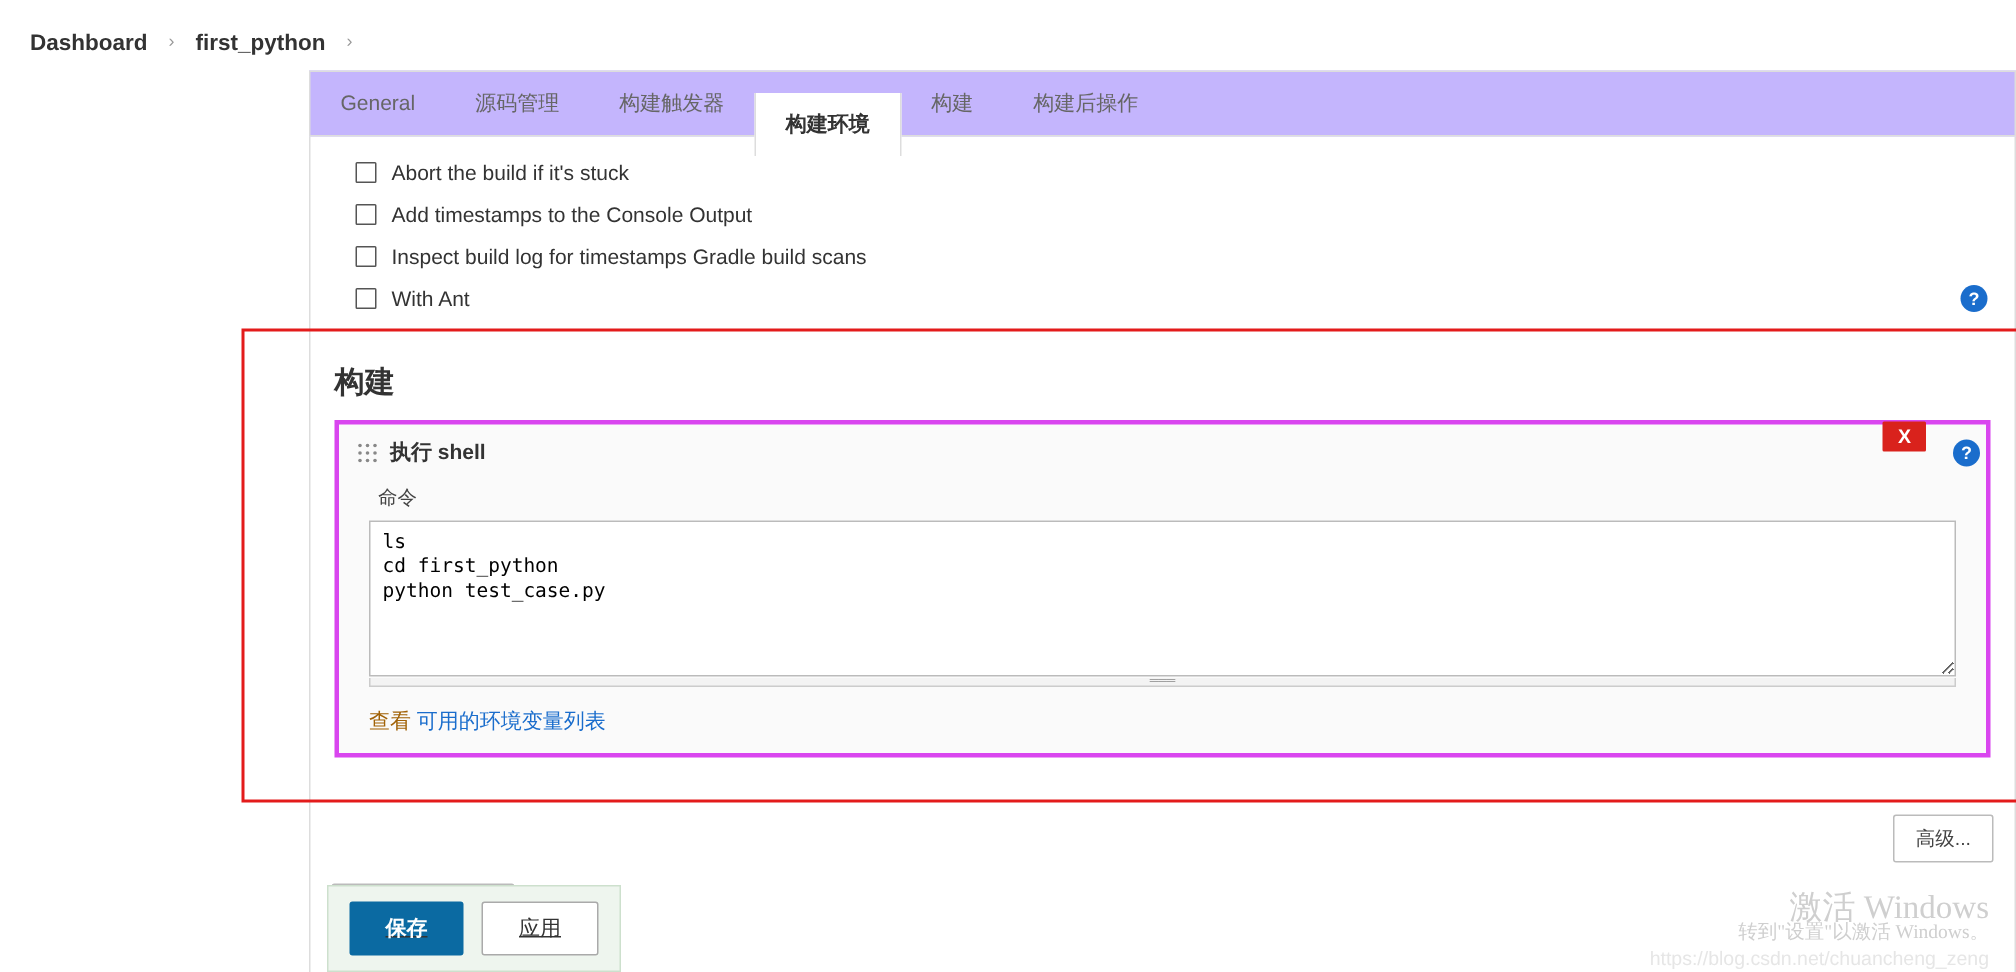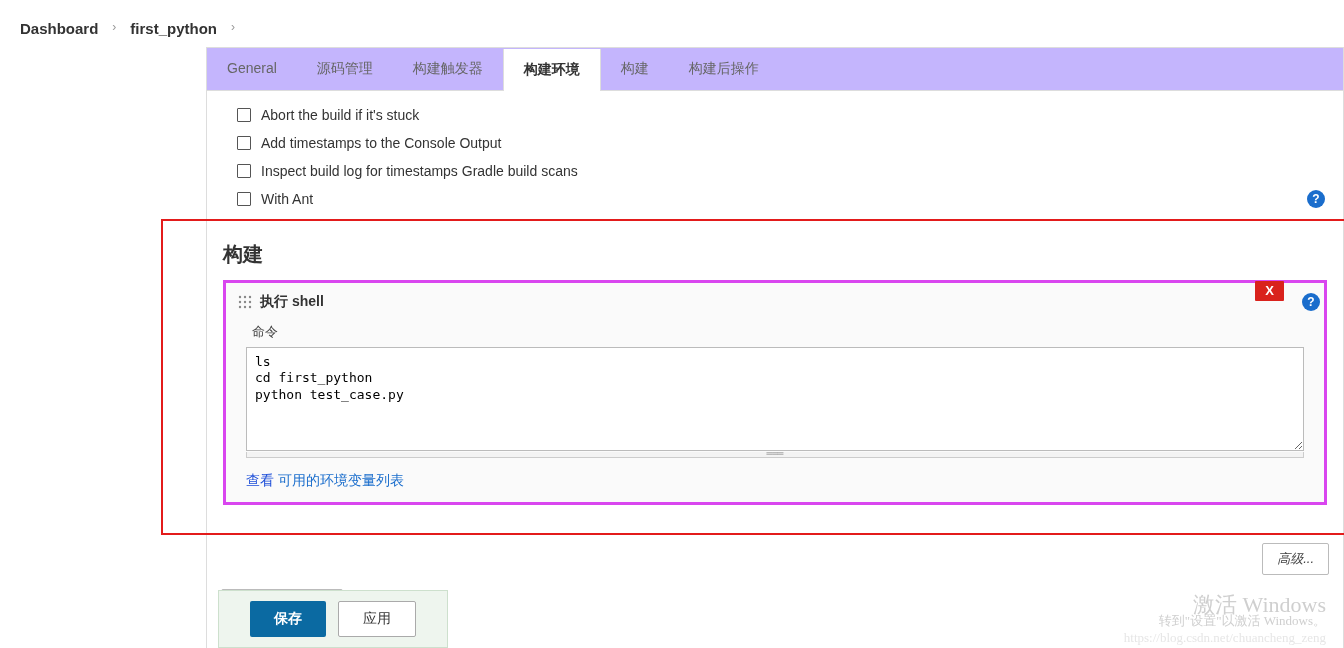--- a/index.html
+++ b/index.html
@@ -6,21 +6,21 @@
 body { font-family: -apple-system, BlinkMacSystemFont, "Segoe UI", "Microsoft YaHei", sans-serif; font-size: 14px; color: #333; background: #fff; width: 1344px; height: 648px; overflow: hidden; position: relative; }
 
 .breadcrumb { padding: 20px 20px 10px; display: flex; gap: 6px; }
 .breadcrumb-item { font-weight: bold; color: #333; font-size: 15px; }
 .breadcrumb-sep { color: #999; font-size: 12px; padding: 0 8px; }
 
 .main { margin-left: 206px; }
 
 .tabs { display: flex; background: #c4b5fd; border: 1px solid #ddd; border-bottom: 1px solid #ddd; }
 .tab { padding: 12px 20px; color: #666; cursor: pointer; font-size: 14px; }
-.tab.active { background: #fff; color: #333; font-weight: bold; border-left: 1px solid #ddd; border-right: 1px solid #ddd; position: relative; top: 1px; }
+.tab.active { background: #fff; color: #333; font-weight: bold; border-left: 1px solid #ddd; border-right: 1px solid #ddd; position: relative; top: 14px; }
 
 .section { border: 1px solid #ddd; border-top: none; padding: 10px 14px 20px; }
 
 .check-row { display: flex; align-items: center; gap: 10px; padding: 6px 16px; position: relative; }
 .chk { width: 14px; height: 14px; border: 1.5px solid #555; border-radius: 1px; flex-shrink: 0; }
 .check-row .lbl { font-size: 14px; color: #333; }
 
 .help-icon { width: 18px; height: 18px; border-radius: 50%; background: #1a6dcc; color: #fff; font-size: 12px; font-weight: bold; display: inline-flex; align-items: center; justify-content: center; cursor: pointer; }
 .help-right { position: absolute; right: 4px; }
 
@@ -34,36 +34,36 @@
 .drag-icon svg { display: block; }
 .shell-title { font-weight: bold; font-size: 14px; }
 .close-btn { position: absolute; right: 40px; top: -2px; background: #d9221c; color: #fff; font-weight: bold; padding: 2px 10px 3px; font-size: 13px; cursor: pointer; border-radius: 1px; }
 
 .shell-body { padding: 0 20px 12px; }
 .cmd-label { font-size: 13px; color: #444; margin: 2px 0 6px 6px; }
 .cmd-ta { width: 100%; min-height: 104px; border: 1px solid #bbb; padding: 6px 8px; font-family: "SimSun", monospace; font-size: 13px; resize: vertical; white-space: pre; line-height: 1.25; background: #fff; }
 .ta-grab { height: 6px; background: #f3f3f3; border: 1px solid #ccc; border-top: none; margin-top: -2px; text-align: center; font-size: 8px; color: #888; line-height: 4px; }
 
 .env-line { margin-top: 14px; font-size: 14px; }
-.env-line .txt { color: #1d4ed8; }
+.env-line .txt { color: #a16207; }
 .env-line .lnk { color: #1a6dcc; cursor: pointer; }
 
 .adv-row { display: flex; justify-content: flex-end; margin: 6px 0 14px; }
-.btn { border: 1px solid #bbb; background: #fff; padding: 6px 14px; font-size: 13px; cursor: pointer; border-radius: 2px; color: #444; font-style: italic; }
+.btn { border: 1px solid #bbb; background: #fff; padding: 6px 14px; font-size: 13px; cursor: pointer; border-radius: 2px; color: #444; }
 .btn .caret { font-size: 10px; margin-left: 4px; color: #777; }
 
 .post-title { font-size: 20px; font-weight: bold; color: #bbb; margin: 18px 0 8px; }
 
-.fixed-bar { position: fixed; left: 218px; bottom: 0; background: #eef5ee; border: 1px solid #cde0cd; padding: 10px 31px; display: flex; gap: 12px; z-index: 100; }
+.fixed-bar { position: fixed; left: 218px; bottom: 0; background: #eef5ee; border: 1px solid #cde0cd; padding: 10px 14px; display: flex; gap: 12px; z-index: 100; text-decoration: underline; }
 .btn-primary { background: #0b6aa2; color: #fff; border: none; padding: 8px 24px; font-size: 14px; cursor: pointer; border-radius: 2px; font-weight: bold; }
 .btn-secondary { background: #fff; border: 1px solid #aaa; padding: 8px 24px; font-size: 14px; cursor: pointer; border-radius: 2px; color: #333; }
 
 .watermark1 { position: absolute; right: 18px; bottom: 28px; color: #cfcfcf; font-size: 22px; font-family: "Microsoft YaHei"; pointer-events:none; }
 .watermark2 { position: absolute; right: 18px; bottom: 18px; color: #cfcfcf; font-size: 13px; font-family: "Microsoft YaHei"; pointer-events:none; }
-.watermark3 { position: absolute; right: 18px; bottom: 2px; color: #e6e6e6; font-size: 13px; font-family: Liberation Serif, serif; pointer-events:none; }
+.watermark3 { position: absolute; right: 18px; bottom: 2px; color: #e6e6e6; font-size: 13px; font-family: Liberation Sans, sans-serif; pointer-events:none; }
 </style>
 </head>
 <body>
 
 <div class="breadcrumb">
   <span class="breadcrumb-item">Dashboard</span>
   <span class="breadcrumb-sep">›</span>
   <span class="breadcrumb-item">first_python</span>
   <span class="breadcrumb-sep">›</span>
 </div>

